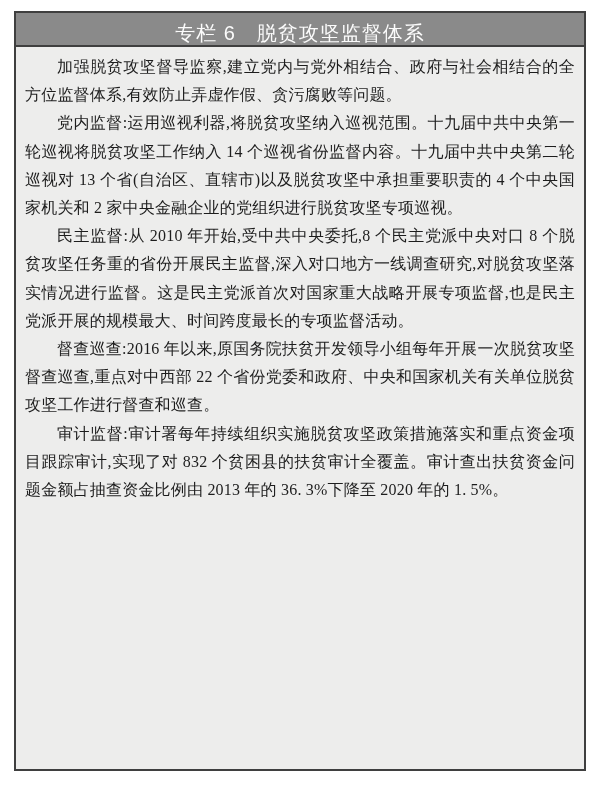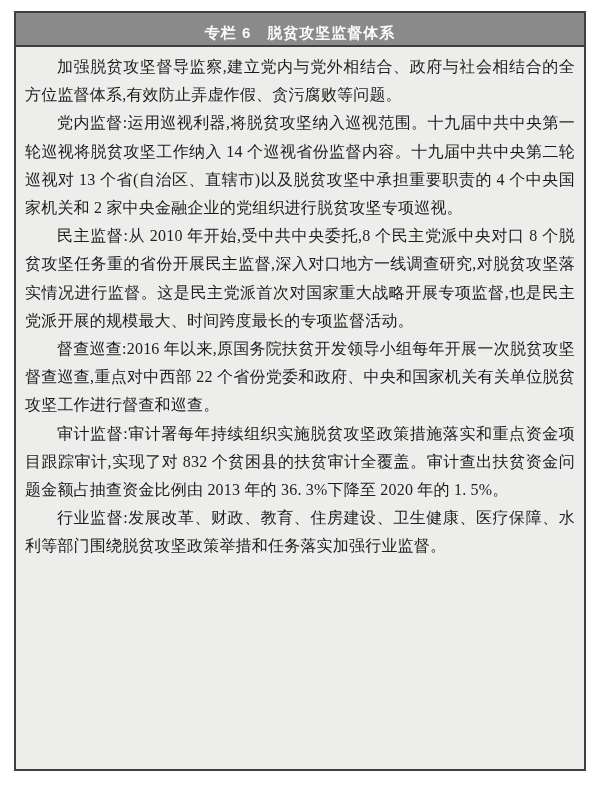--- a/index.html
+++ b/index.html
@@ -29,22 +29,22 @@
     height: 36px;
     background: #8a8a8a;
     border: 2px solid #3f3f3f;
     display: flex;
     align-items: center;
     justify-content: center;
   }
   .panel-title {
     color: #fbfbfb;
     font-family: "Liberation Sans", "DejaVu Sans", sans-serif;
-    font-weight: bold;
-    font-size: 15px;
+    font-weight: normal;
+    font-size: 20px;
     letter-spacing: 1px;
     white-space: pre;
     margin-top: 8px;
   }
   .panel-body {
     box-sizing: border-box;
     height: 724px;
     background: #ededec;
     border: 2px solid #3f3f3f;
     border-top: none;
@@ -69,16 +69,15 @@
   <div class="panel">
     <div class="panel-header">
       <span class="panel-title">专栏 6　脱贫攻坚监督体系</span>
     </div>
     <div class="panel-body">
       <p>加强脱贫攻坚督导监察,建立党内与党外相结合、政府与社会相结合的全方位监督体系,有效防止弄虚作假、贪污腐败等问题。</p>
       <p>党内监督:运用巡视利器,将脱贫攻坚纳入巡视范围。十九届中共中央第一轮巡视将脱贫攻坚工作纳入 14 个巡视省份监督内容。十九届中共中央第二轮巡视对 13 个省(自治区、直辖市)以及脱贫攻坚中承担重要职责的 4 个中央国家机关和 2 家中央金融企业的党组织进行脱贫攻坚专项巡视。</p>
       <p>民主监督:从 2010 年开始,受中共中央委托,8 个民主党派中央对口 8 个脱贫攻坚任务重的省份开展民主监督,深入对口地方一线调查研究,对脱贫攻坚落实情况进行监督。这是民主党派首次对国家重大战略开展专项监督,也是民主党派开展的规模最大、时间跨度最长的专项监督活动。</p>
       <p>督查巡查:2016 年以来,原国务院扶贫开发领导小组每年开展一次脱贫攻坚督查巡查,重点对中西部 22 个省份党委和政府、中央和国家机关有关单位脱贫攻坚工作进行督查和巡查。</p>
       <p>审计监督:审计署每年持续组织实施脱贫攻坚政策措施落实和重点资金项目跟踪审计,实现了对 832 个贫困县的扶贫审计全覆盖。审计查出扶贫资金问题金额占抽查资金比例由 2013 年的 36. 3%下降至 2020 年的 1. 5%。</p>
-      <p>行业监督:发展改革、财政、教育、住房建设、卫生健康、医疗保障、水利等部门围绕脱贫攻坚政策举措和任务落实加强行业监督。</p>
     </div>
   </div>
 </div>
 
 </body></html>

